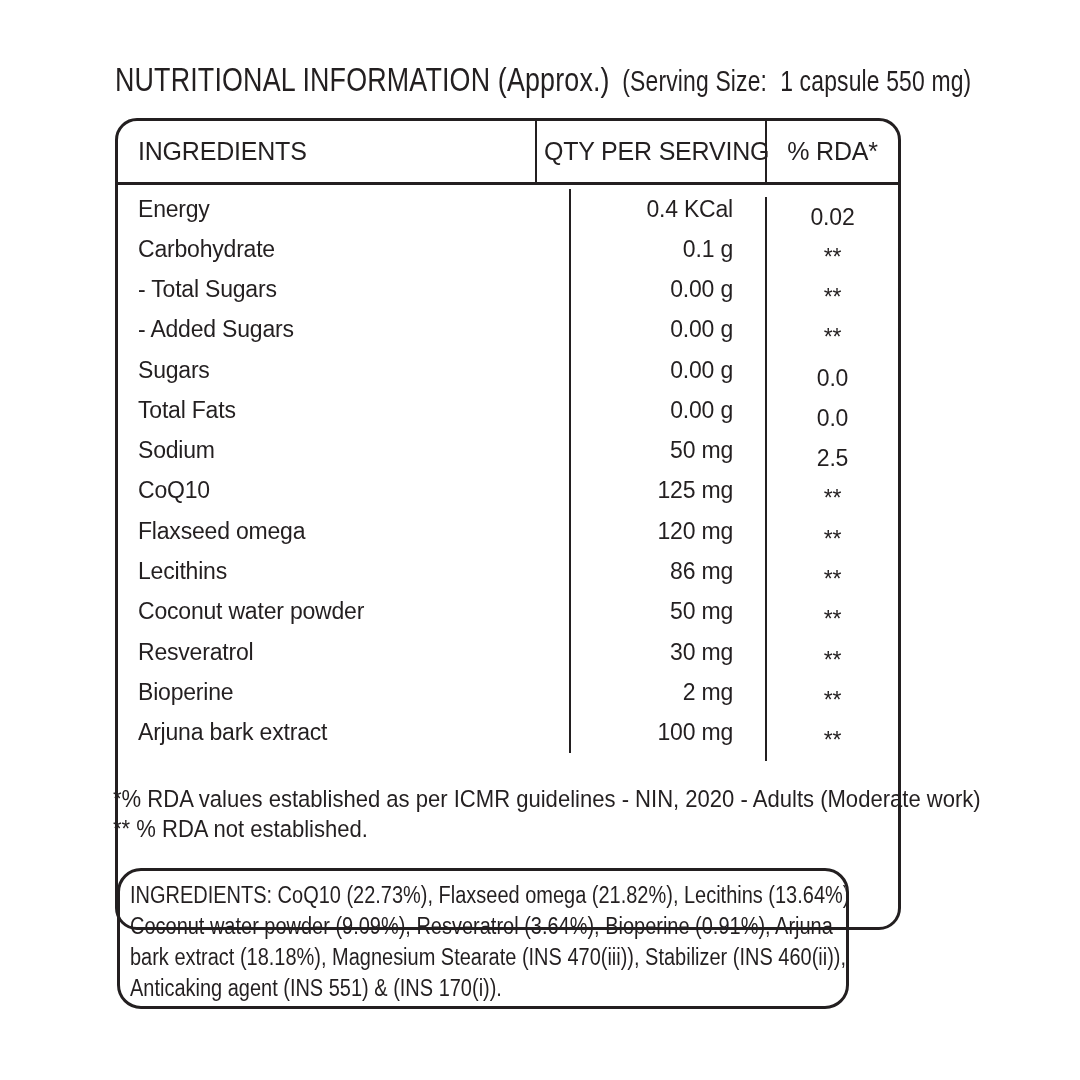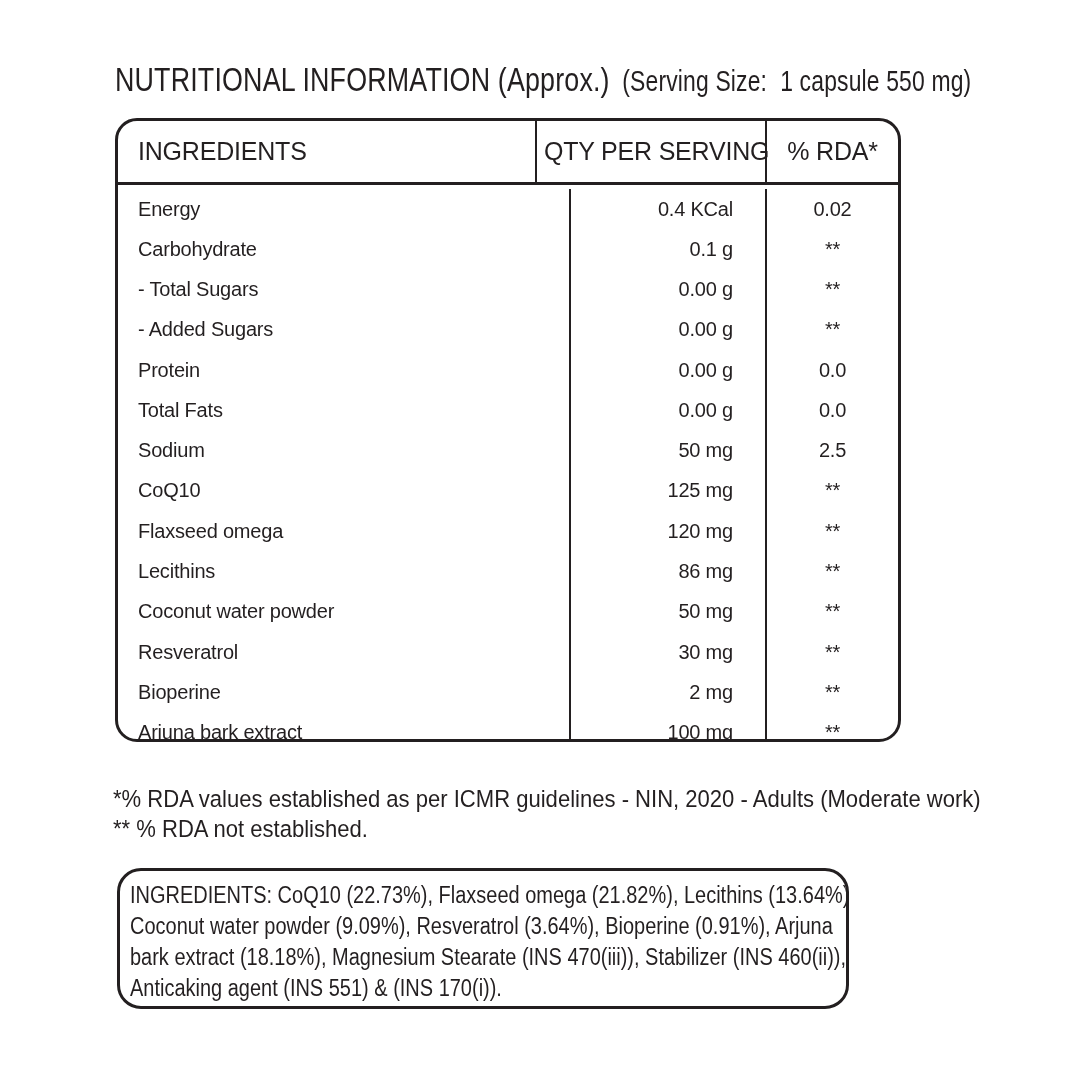--- a/index.html
+++ b/index.html
@@ -26,48 +26,48 @@
   }
   .title-main   { font-size: 34px; letter-spacing: 0.2px; }
   .title-serving{ font-size: 29px; letter-spacing: 0.2px; }
 
   
   .nutri-table {
     position: absolute;
     left: 115px;
     top: 118px;
     width: 786px;
-    height: 624px;
+    height: 812px;
     border: 3px solid #231f20;
     border-radius: 22px;
     display: grid;
     grid-template-columns: 417px 230px 1fr;
     grid-template-rows: 64px;
     grid-auto-rows: 40.28px;
     overflow: hidden;
     background: #ffffff;
   }
   .cell {
     display: flex;
     align-items: center;
-    font-size: 20px;
+    font-size: 23px;
     letter-spacing: -0.2px;
     white-space: nowrap;
   }
   .c2, .c3 { border-left: 2.7px solid #231f20; }
   .hcell {
     font-size: 25px;
     border-bottom: 3.5px solid #231f20;
   }
   .h1 { padding-left: 20px; }
   .h2 { padding-left: 7px; }
   .h3 { justify-content: center; }
   .bname { padding-left: 20px; position: relative; top: 4px; }
   .bqty  { justify-content: flex-end; padding-right: 32px; position: relative; top: 4px; margin-left: 34px; }
-  .brda  { justify-content: center; position: relative; top: 4px; }
+  .brda  { justify-content: center; position: relative; top: 12px; }
   .trow  { display: contents; }
 
   
   .footnotes {
     position: absolute;
     left: 113px;
     top: 784px;
     font-size: 24.5px;
     line-height: 30px;
     white-space: nowrap;
@@ -129,21 +129,21 @@
     <div class="cell brda  c3">**</div>
   </div>
 
   <div class="trow">
     <div class="cell bname c1">- Added Sugars</div>
     <div class="cell bqty  c2">0.00 g</div>
     <div class="cell brda  c3">**</div>
   </div>
 
   <div class="trow">
-    <div class="cell bname c1">Protein</div>
+    <div class="cell bname c1">Sugars</div>
     <div class="cell bqty  c2">0.00 g</div>
     <div class="cell brda  c3">0.0</div>
   </div>
 
   <div class="trow">
     <div class="cell bname c1">Total Fats</div>
     <div class="cell bqty  c2">0.00 g</div>
     <div class="cell brda  c3">0.0</div>
   </div>
 

